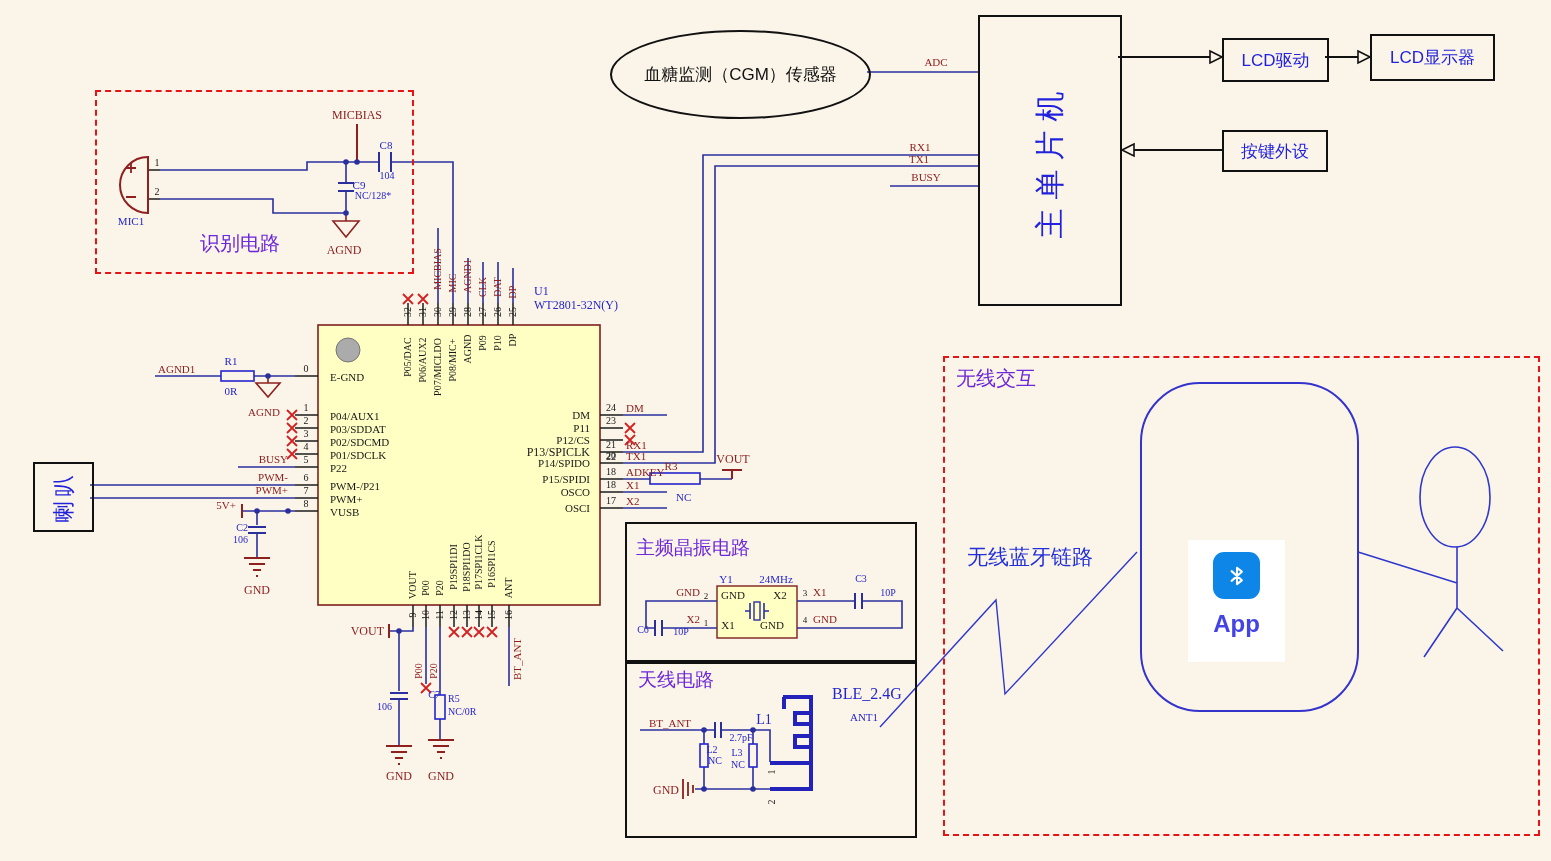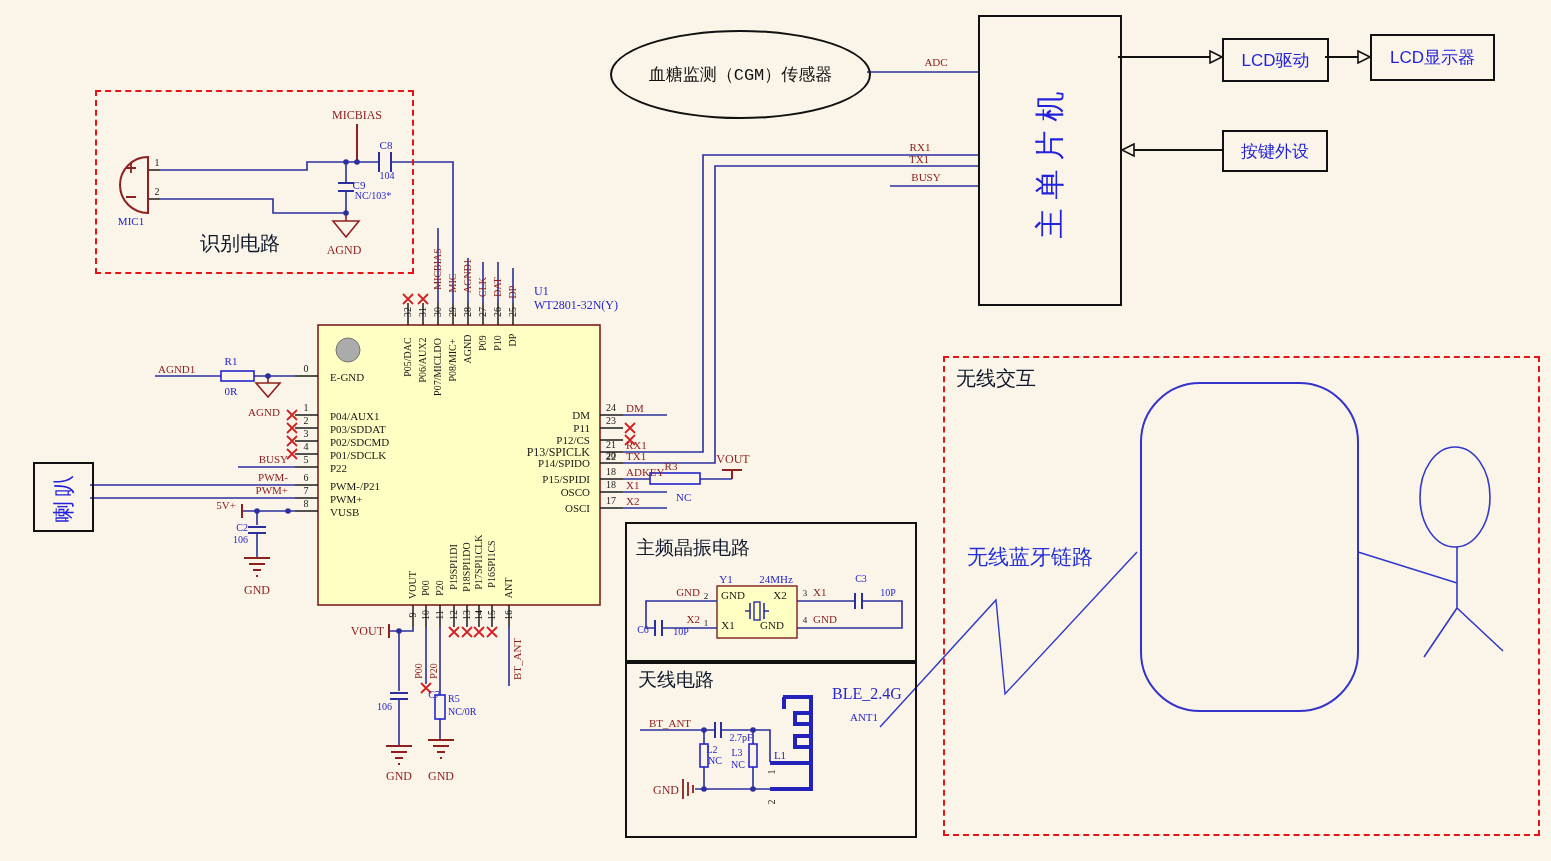--- a/index.html
+++ b/index.html
@@ -3,21 +3,21 @@
 <meta charset="utf-8">
 <style>
   html,body{margin:0;padding:0;}
   .canvas{position:relative;width:1551px;height:861px;background:#fbf5e9;overflow:hidden;
           font-family:"Liberation Serif",serif;}
   svg.wires{position:absolute;left:0;top:0;}
   .lbl{position:absolute;white-space:nowrap;line-height:1;transform:translate(-50%,-50%);}
   .c-m{color:#8e2020;}
   .c-b{color:#2525cc;font-family:Liberation Serif, serif;}
   .c-k{color:#181818;}
-  .c-r{color:#0f172a;}
+  .c-r{color:#6d28d9;}
   .c-bb{color:#2330d8;}
   .dash{position:absolute;border:2px dashed #e51515;}
   .solid{position:absolute;border:2px solid #111;}
   .blk{position:absolute;border:2px solid #111;display:flex;align-items:center;justify-content:center;
        color:#2222dd;font-family:"Liberation Sans",sans-serif;}
   .vtext{display:inline-block;transform:rotate(-90deg);white-space:nowrap;}
   .ellipse{position:absolute;border:2px solid #111;border-radius:50%;display:flex;align-items:center;
        justify-content:center;color:#111;font-family:"Liberation Sans",sans-serif;}
   .phone{position:absolute;left:1140px;top:382px;width:215px;height:326px;border:2px solid #3433cc;
        border-radius:60px;}
@@ -113,48 +113,56 @@
       <path d="M1457,547V608M1358,552L1457,583M1457,608L1424,657M1457,608L1503,651"></path>
     </g>
   </svg>
 
   <div class="dash" style="left:95px;top:90px;width:315px;height:180px;"></div>
   <div class="dash" style="left:943px;top:356px;width:593px;height:476px;"></div>
 
   <div class="solid" style="left:625px;top:522px;width:288px;height:138px;"></div>
   <div class="solid" style="left:625px;top:660px;width:288px;height:174px;"></div>
 
-  <div class="ellipse" style="left:610px;top:30px;width:257px;height:85px;font-size:17px;font-family:Liberation Mono, monospace;">
+  <div class="ellipse" style="left:610px;top:30px;width:257px;height:85px;font-size:17px;">
     <span>血糖监测（CGM）传感器</span>
   </div>
   <div class="blk" style="left:978px;top:15px;width:140px;height:287px;font-size:30px;">
     <span class="vtext" style="letter-spacing:9px;">主单片机</span>
   </div>
   <div class="blk" style="left:1222px;top:38px;width:103px;height:40px;font-size:17px;text-align:center;">
     <span>LCD驱动</span>
   </div>
   <div class="blk" style="left:1370px;top:34px;width:121px;height:43px;font-size:17px;">
     <span>LCD显示器</span>
   </div>
   <div class="blk" style="left:1222px;top:130px;width:102px;height:38px;font-size:17px;">
     <span>按键外设</span>
   </div>
   <div class="blk" style="left:33px;top:462px;width:57px;height:66px;font-size:22px;border-width:2.5px;">
     <span class="vtext" style="letter-spacing:4px;">喇叭</span>
   </div>
 
   <div class="phone"></div>
+  <div class="btcard">
+    <div class="bticon">
+      <svg width="26" height="26" viewBox="0 0 24 24" fill="none">
+        <path d="M7 7.5L16.5 16L12 19.5V4.5L16.5 8L7 16.5" stroke="#fff" stroke-width="1.9" stroke-linejoin="round" stroke-linecap="round"></path>
+      </svg>
+    </div>
+    <span class="app">App</span>
+  </div>
 
   <div id="labels">
       <span class="lbl c-r" style="left: 240px; top: 243px; font-size: 20px; transform: translate(-50%, -50%);">识别电路</span>
       <span class="lbl c-m" style="left: 357px; top: 115px; font-size: 12px; transform: translate(-50%, -50%);">MICBIAS</span>
       <span class="lbl c-b" style="left: 386px; top: 145px; font-size: 11px; transform: translate(-50%, -50%);">C8</span>
       <span class="lbl c-b" style="left: 387px; top: 176px; font-size: 10px; transform: translate(-50%, -50%);">104</span>
       <span class="lbl c-b" style="left: 359px; top: 185px; font-size: 11px; transform: translate(-50%, -50%);">C9</span>
-      <span class="lbl c-b" style="left: 373px; top: 196px; font-size: 10px; transform: translate(-50%, -50%);">NC/103*</span>
+      <span class="lbl c-b" style="left: 373px; top: 196px; font-size: 10px; transform: translate(-50%, -50%);">NC/128*</span>
       <span class="lbl c-m" style="left: 344px; top: 250px; font-size: 12px; transform: translate(-50%, -50%);">AGND</span>
       <span class="lbl c-b" style="left: 131px; top: 221px; font-size: 11px; transform: translate(-50%, -50%);">MIC1</span>
       <span class="lbl c-k" style="left: 157px; top: 163px; font-size: 10px; transform: translate(-50%, -50%);">1</span>
       <span class="lbl c-k" style="left: 157px; top: 192px; font-size: 10px; transform: translate(-50%, -50%);">2</span>
       <span class="lbl c-b" style="left: 534px; top: 291px; font-size: 12px; transform: translate(0px, -50%);">U1</span>
       <span class="lbl c-b" style="left: 534px; top: 305px; font-size: 12px; transform: translate(0px, -50%);">WT2801-32N(Y)</span>
       <span class="lbl c-k" style="left: 408px; top: 312px; font-size: 10px; transform: translate(-50%, -50%) rotate(-90deg);">32</span>
       <span class="lbl c-k" style="left: 423px; top: 312px; font-size: 10px; transform: translate(-50%, -50%) rotate(-90deg);">31</span>
       <span class="lbl c-k" style="left: 438px; top: 312px; font-size: 10px; transform: translate(-50%, -50%) rotate(-90deg);">30</span>
       <span class="lbl c-k" style="left: 453px; top: 312px; font-size: 10px; transform: translate(-50%, -50%) rotate(-90deg);">29</span>
@@ -274,21 +282,21 @@
       <span class="lbl c-k" style="left: 805px; top: 593px; font-size: 9px; transform: translate(-50%, -50%);">3</span>
       <span class="lbl c-m" style="left: 813px; top: 592px; font-size: 11px; transform: translate(0px, -50%);">X1</span>
       <span class="lbl c-k" style="left: 805px; top: 620px; font-size: 9px; transform: translate(-50%, -50%);">4</span>
       <span class="lbl c-m" style="left: 813px; top: 619px; font-size: 11px; transform: translate(0px, -50%);">GND</span>
       <span class="lbl c-b" style="left: 643px; top: 630px; font-size: 10px; transform: translate(-50%, -50%);">C6</span>
       <span class="lbl c-b" style="left: 681px; top: 632px; font-size: 10px; transform: translate(-50%, -50%);">10P</span>
       <span class="lbl c-b" style="left: 861px; top: 579px; font-size: 10px; transform: translate(-50%, -50%);">C3</span>
       <span class="lbl c-b" style="left: 888px; top: 593px; font-size: 10px; transform: translate(-50%, -50%);">10P</span>
       <span class="lbl c-r" style="left: 676px; top: 679px; font-size: 19px; transform: translate(-50%, -50%);">天线电路</span>
       <span class="lbl c-m" style="left: 670px; top: 723px; font-size: 11px; transform: translate(-50%, -50%);">BT_ANT</span>
-      <span class="lbl c-b" style="left: 780px; top: 720px; font-size: 11px; transform: translate(-50%, -50%); margin-top: 35px;">L1</span>
+      <span class="lbl c-b" style="left: 764px; top: 720px; font-size: 14px; transform: translate(-50%, -50%);">L1</span>
       <span class="lbl c-b" style="left: 741px; top: 738px; font-size: 10px; transform: translate(-50%, -50%);">2.7pF</span>
       <span class="lbl c-b" style="left: 712px; top: 750px; font-size: 10px; transform: translate(-50%, -50%);">L2</span>
       <span class="lbl c-b" style="left: 715px; top: 761px; font-size: 10px; transform: translate(-50%, -50%);">NC</span>
       <span class="lbl c-b" style="left: 737px; top: 753px; font-size: 10px; transform: translate(-50%, -50%);">L3</span>
       <span class="lbl c-b" style="left: 738px; top: 765px; font-size: 10px; transform: translate(-50%, -50%);">NC</span>
       <span class="lbl c-m" style="left: 679px; top: 790px; font-size: 12px; transform: translate(-100%, -50%);">GND</span>
       <span class="lbl c-k" style="left: 772px; top: 772px; font-size: 10px; transform: translate(-50%, -50%) rotate(-90deg);">1</span>
       <span class="lbl c-k" style="left: 772px; top: 802px; font-size: 10px; transform: translate(-50%, -50%) rotate(-90deg);">2</span>
       <span class="lbl c-b" style="left: 864px; top: 717px; font-size: 11px; transform: translate(-50%, -50%);">ANT1</span>
       <span class="lbl c-b" style="left: 867px; top: 694px; font-size: 16px; transform: translate(-50%, -50%);">BLE_2.4G</span>

